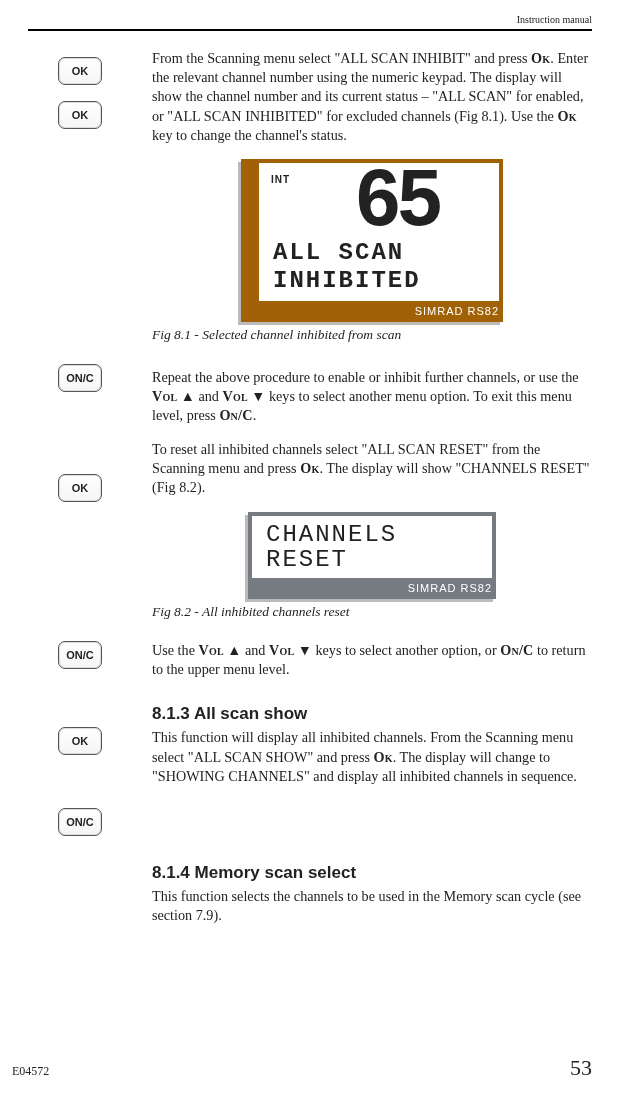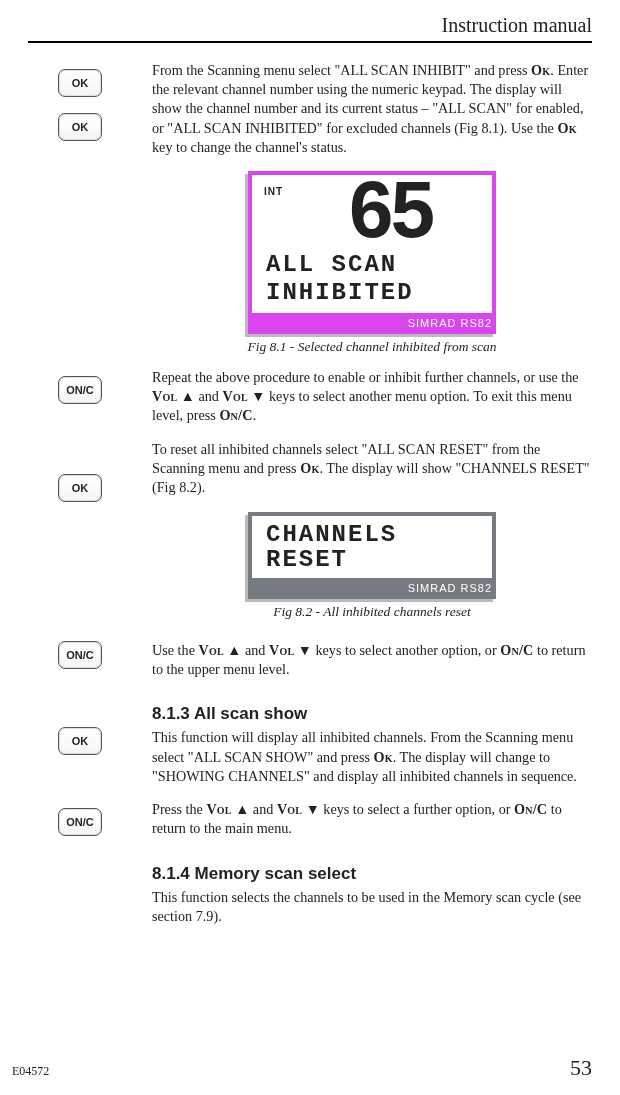--- a/index.html
+++ b/index.html
@@ -10,21 +10,21 @@
   }
   .page {
     width: 620px;
     height: 1095px;
     box-sizing: border-box;
     padding: 14px 28px 0 28px;
     position: relative;
   }
   .header {
     text-align: right;
-    font-size: 20px;
+    font-size: 10px;
     padding-bottom: 2px;
   }
   .hr { border-top: 2px solid #000; margin-top: 2px; margin-bottom: 18px; }
   .row {
     display: grid;
     grid-template-columns: 110px 1fr;
     column-gap: 14px;
   }
   .icon-col {
     padding-top: 2px;
@@ -39,36 +39,35 @@
     border-radius: 7px;
     background: linear-gradient(#fff,#f5f5f5);
     display: flex; align-items: center; justify-content: center;
     font-family: Arial, sans-serif;
     font-size: 11px; font-weight: bold;
     margin: 6px 0 16px 30px;
     box-shadow: inset 0 0 0 1px #ddd;
   }
   .sc { font-variant: small-caps; font-weight: bold; letter-spacing: 0.2px; }
   .caption {
-    text-align: center;
     font-style: italic;
     font-size: 13.5px;
     margin: 4px 0 12px 0;
   }
   h2.sub {
     font-family: Arial, Helvetica, sans-serif;
     font-weight: bold;
     font-size: 17px;
     margin: 10px 0 2px 0;
   }
   .lcd-outer {
     width: 240px;
     margin: 8px auto 2px auto;
-    background: #d946ef;
-    padding: 4px 4px 0 4px;
+    background: #a16207;
+    padding: 4px 4px 0 18px;
     box-shadow: -3px 3px 0 #bbb;
   }
   .lcd-inner {
     background: #fff;
     padding: 6px 10px 8px 14px;
     position: relative;
   }
   .lcd-int {
     font-family: Arial, sans-serif;
     font-size: 10px; font-weight: bold;
@@ -107,21 +106,21 @@
     background: #757b81;
     padding: 4px 4px 0 4px;
     box-shadow: -3px 3px 0 #bbb;
   }
   .lcd-inner2 {
     background: #fff;
     padding: 6px 10px 6px 14px;
   }
   .seg-text2 {
     font-family: "Courier New", monospace;
-    font-weight: bold;
+    font-weight: normal;
     font-size: 24px;
     letter-spacing: 2px;
     line-height: 1.05;
   }
   .footer {
     position: absolute;
     bottom: 14px; left: 12px; right: 28px;
     display: flex; justify-content: space-between;
     font-size: 12px;
     align-items: baseline;
@@ -156,21 +155,21 @@
       </div>
       <div class="caption">Fig 8.1 - Selected channel inhibited from scan</div>
     </div>
   </div>
 
   <div class="row">
     <div class="icon-col">
       <div class="key">ON/C</div>
     </div>
     <div class="content-col">
-      <p style="margin-top:0">
+      <p style="margin-top:12px">
         <span>Repeat the above procedure to enable or inhibit further channels, or use the </span><span class="sc">Vol</span><span> ▲ </span><span>and </span><span class="sc">Vol</span><span> ▼ </span><span>keys to select another menu option. To exit this menu level, press </span><span class="sc">On/C</span><span>.</span>
       </p>
     </div>
   </div>
 
   <div class="row">
     <div class="icon-col">
       <div style="height:26px"></div>
       <div class="key">OK</div>
     </div>
@@ -211,25 +210,20 @@
       <p style="margin-top:0">
         <span>This function will display all inhibited channels. From the Scanning menu select "ALL SCAN SHOW" and press </span><span class="sc">Ok</span><span>. The display will change to "SHOWING CHANNELS" and display all inhibited channels in sequence.</span>
       </p>
     </div>
   </div>
 
   <div class="row">
     <div class="icon-col">
       <div class="key">ON/C</div>
     </div>
-    <div class="content-col">
-      <p style="margin-top:0">
-        <span>Press the </span><span class="sc">Vol</span><span> ▲ </span><span>and </span><span class="sc">Vol</span><span> ▼ </span><span>keys to select a further option, or </span><span class="sc">On/C</span><span> to return to the main menu.</span>
-      </p>
-    </div>
   </div>
 
   <div class="row">
     <div class="icon-col"></div>
     <div class="content-col">
       <h2 class="sub">8.1.4  Memory scan select</h2>
       <p style="margin-top:0">This function selects the channels to be used in the Memory scan cycle (see section 7.9).</p>
     </div>
   </div>
 

